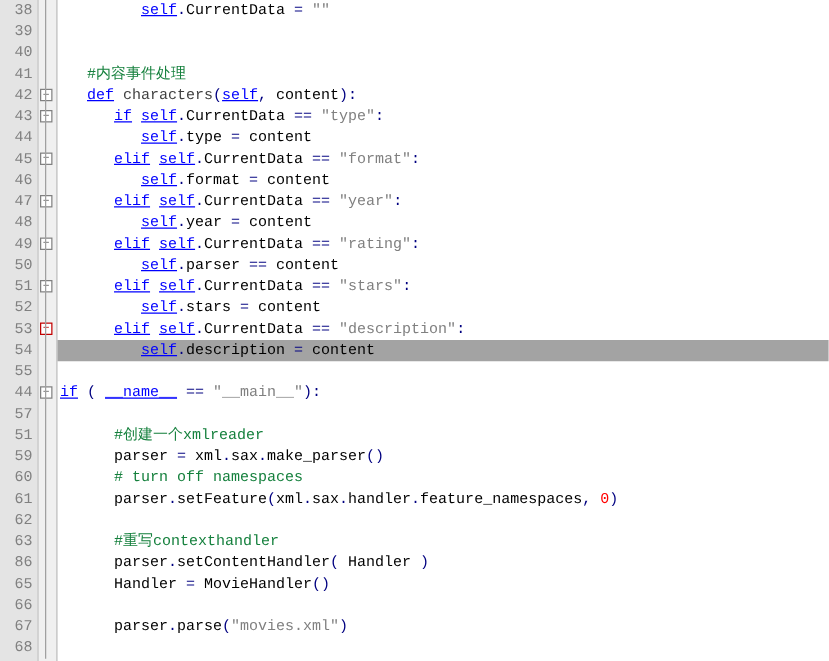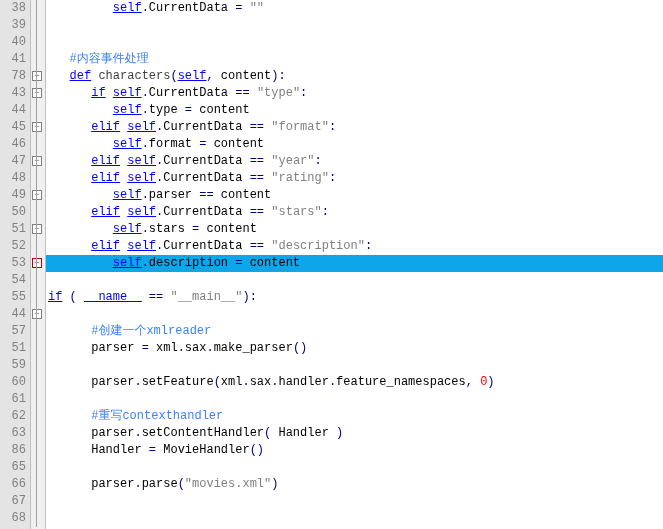--- a/index.html
+++ b/index.html
@@ -63,41 +63,41 @@
     line-height: 17px;
     position: relative;
   }
   .line {
     height: 17px;
     white-space: pre;
     padding-left: 2px;
     position: relative;
   }
   .line.hl {
-    background: #0ea5e9;
+    background: #a3a3a3;
   }
   .kw { color: #0000ff; text-decoration: underline; }
   .fn { color: #404040; }
   .str { color: #808080; }
   .num { color: #ff0000; }
-  .comment { color: #3b82f6; }
+  .comment { color: #15803d; }
   .op { color: #000080; }
   .plain { color: #000000; }
   .gline { height: 17px; }
 </style>
 </head>
 <body>
 
 <div class="editor">
   <div class="gutter" id="gutter">
       <div class="gline">38</div>
       <div class="gline">39</div>
       <div class="gline">40</div>
       <div class="gline">41</div>
-      <div class="gline">78</div>
+      <div class="gline">42</div>
       <div class="gline">43</div>
       <div class="gline">44</div>
       <div class="gline">45</div>
       <div class="gline">46</div>
       <div class="gline">47</div>
       <div class="gline">48</div>
       <div class="gline">49</div>
       <div class="gline">50</div>
       <div class="gline">51</div>
       <div class="gline">52</div>
@@ -133,32 +133,33 @@
       <div class="line"><span class="plain">         </span><span class="kw">self</span><span class="op">.</span><span class="plain">CurrentData </span><span class="op">=</span><span class="plain"> </span><span class="str">""</span></div>
       <div class="line"></div>
       <div class="line"></div>
       <div class="line"><span class="plain">   </span><span class="comment">#内容事件处理</span></div>
       <div class="line"><span class="plain">   </span><span class="kw">def</span><span class="plain"> </span><span class="fn">characters</span><span class="op">(</span><span class="kw">self</span><span class="op">,</span><span class="plain"> content</span><span class="op">)</span><span class="op">:</span></div>
       <div class="line"><span class="plain">      </span><span class="kw">if</span><span class="plain"> </span><span class="kw">self</span><span class="op">.</span><span class="plain">CurrentData </span><span class="op">==</span><span class="plain"> </span><span class="str">"type"</span><span class="op">:</span></div>
       <div class="line"><span class="plain">         </span><span class="kw">self</span><span class="op">.</span><span class="plain">type </span><span class="op">=</span><span class="plain"> content</span></div>
       <div class="line"><span class="plain">      </span><span class="kw">elif</span><span class="plain"> </span><span class="kw">self</span><span class="op">.</span><span class="plain">CurrentData </span><span class="op">==</span><span class="plain"> </span><span class="str">"format"</span><span class="op">:</span></div>
       <div class="line"><span class="plain">         </span><span class="kw">self</span><span class="op">.</span><span class="plain">format </span><span class="op">=</span><span class="plain"> content</span></div>
       <div class="line"><span class="plain">      </span><span class="kw">elif</span><span class="plain"> </span><span class="kw">self</span><span class="op">.</span><span class="plain">CurrentData </span><span class="op">==</span><span class="plain"> </span><span class="str">"year"</span><span class="op">:</span></div>
+      <div class="line"><span class="plain">         </span><span class="kw">self</span><span class="op">.</span><span class="plain">year </span><span class="op">=</span><span class="plain"> content</span></div>
       <div class="line"><span class="plain">      </span><span class="kw">elif</span><span class="plain"> </span><span class="kw">self</span><span class="op">.</span><span class="plain">CurrentData </span><span class="op">==</span><span class="plain"> </span><span class="str">"rating"</span><span class="op">:</span></div>
       <div class="line"><span class="plain">         </span><span class="kw">self</span><span class="op">.</span><span class="plain">parser </span><span class="op">==</span><span class="plain"> content</span></div>
       <div class="line"><span class="plain">      </span><span class="kw">elif</span><span class="plain"> </span><span class="kw">self</span><span class="op">.</span><span class="plain">CurrentData </span><span class="op">==</span><span class="plain"> </span><span class="str">"stars"</span><span class="op">:</span></div>
       <div class="line"><span class="plain">         </span><span class="kw">self</span><span class="op">.</span><span class="plain">stars </span><span class="op">=</span><span class="plain"> content</span></div>
       <div class="line"><span class="plain">      </span><span class="kw">elif</span><span class="plain"> </span><span class="kw">self</span><span class="op">.</span><span class="plain">CurrentData </span><span class="op">==</span><span class="plain"> </span><span class="str">"description"</span><span class="op">:</span></div>
       <div class="line hl"><span class="plain">         </span><span class="kw">self</span><span class="op">.</span><span class="plain">description </span><span class="op">=</span><span class="plain"> content</span></div>
       <div class="line"></div>
       <div class="line"><span class="kw">if</span><span class="plain"> </span><span class="op">(</span><span class="plain"> </span><span class="kw">__name__</span><span class="plain"> </span><span class="op">==</span><span class="plain"> </span><span class="str">"__main__"</span><span class="op">)</span><span class="op">:</span></div>
       <div class="line"></div>
       <div class="line"><span class="plain">      </span><span class="comment">#创建一个xmlreader</span></div>
       <div class="line"><span class="plain">      parser </span><span class="op">=</span><span class="plain"> xml</span><span class="op">.</span><span class="plain">sax</span><span class="op">.</span><span class="plain">make_parser</span><span class="op">(</span><span class="op">)</span></div>
-      <div class="line"><span class="plain">      </span></div>
+      <div class="line"><span class="plain">      </span><span class="comment"># turn off namespaces</span></div>
       <div class="line"><span class="plain">      parser</span><span class="op">.</span><span class="plain">setFeature</span><span class="op">(</span><span class="plain">xml</span><span class="op">.</span><span class="plain">sax</span><span class="op">.</span><span class="plain">handler</span><span class="op">.</span><span class="plain">feature_namespaces</span><span class="op">,</span><span class="plain"> </span><span class="num">0</span><span class="op">)</span></div>
       <div class="line"></div>
       <div class="line"><span class="plain">      </span><span class="comment">#重写contexthandler</span></div>
       <div class="line"><span class="plain">      parser</span><span class="op">.</span><span class="plain">setContentHandler</span><span class="op">(</span><span class="plain"> Handler </span><span class="op">)</span></div>
       <div class="line"><span class="plain">      Handler </span><span class="op">=</span><span class="plain"> MovieHandler</span><span class="op">(</span><span class="op">)</span></div>
       <div class="line"></div>
       <div class="line"><span class="plain">      parser</span><span class="op">.</span><span class="plain">parse</span><span class="op">(</span><span class="str">"movies.xml"</span><span class="op">)</span></div>
       <div class="line"></div>
     </div>
 </div>

